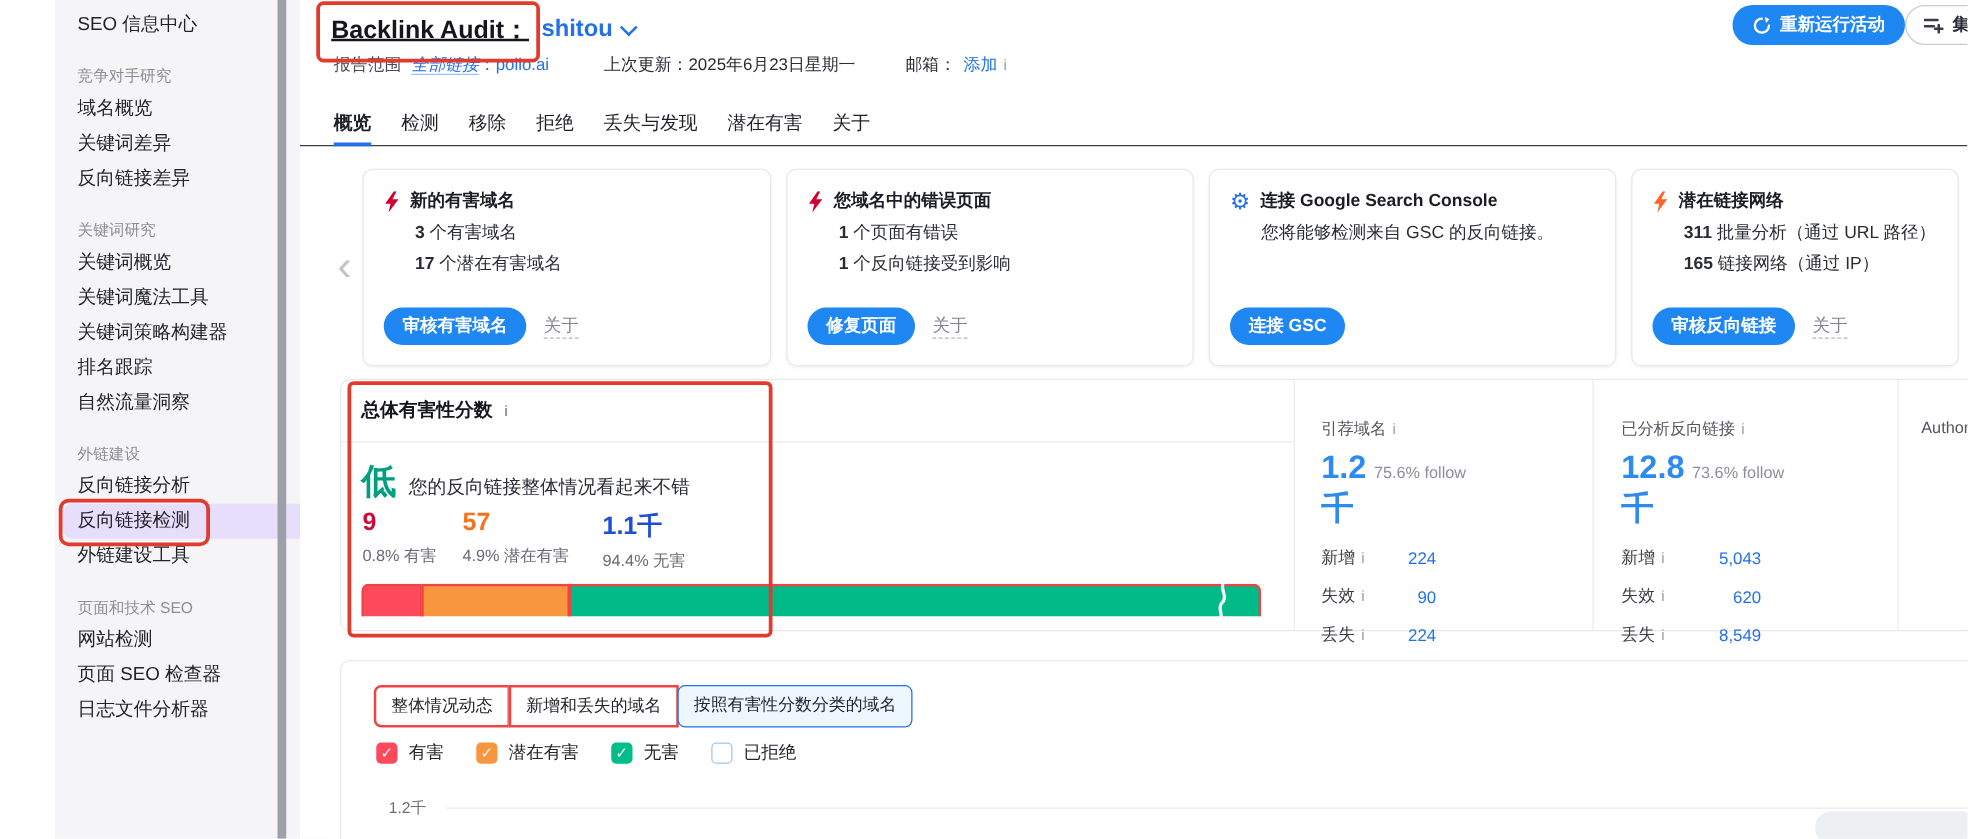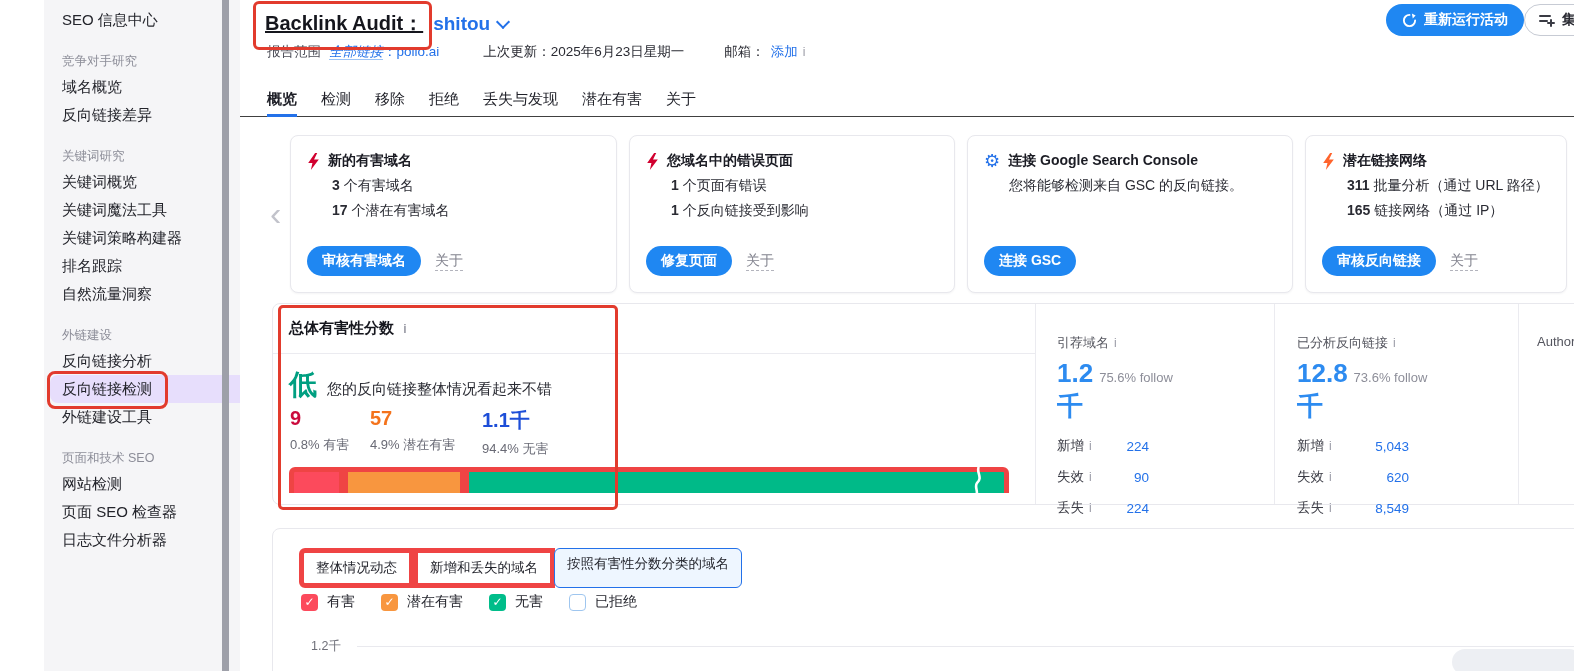--- a/index.html
+++ b/index.html
@@ -57,21 +57,21 @@
   .col-title{font-size:13px;color:#54555e;white-space:nowrap;}
   .col-big{display:flex;align-items:baseline;margin-top:6px;}
   .col-big .n{font-size:26px;font-weight:bold;color:#2d8bf0;}
   .col-big .f{font-size:13px;color:#8d8e99;margin-left:6px;white-space:nowrap;}
   .col-row{display:flex;align-items:center;font-size:13.5px;color:#3c3d46;margin-top:13px;}
   .col-row .val{margin-left:auto;color:#2371e9;cursor:pointer;}
   .tox-annotation{position:absolute;left:38px;top:305px;width:334px;height:199px;border:3px solid #e23b2d;border-radius:5px;pointer-events:none;z-index:6;}
   
   .bottom-card{position:absolute;left:32px;top:528px;width:1320px;height:200px;background:#fff;border:1px solid #e8e8ed;border-radius:8px;box-sizing:border-box;}
   .seg-group{position:absolute;left:26px;top:19px;display:flex;}
-  .seg{border:5px solid #ef4444;background:#fff;font-size:13.5px;color:#23242c;padding:6px 12px;margin-left:-1px;cursor:pointer;white-space:nowrap;position:relative;}
+  .seg{border:2px solid #ef4444;background:#fff;font-size:13.5px;color:#23242c;padding:6px 12px;margin-left:-1px;cursor:pointer;white-space:nowrap;position:relative;}
   .seg:first-child{border-radius:6px 0 0 6px;margin-left:0;}
   .seg:last-child{border-radius:0 6px 6px 0;}
   .seg.selected{border:1px solid #2371e9;background:#eef6ff;border-radius:6px;z-index:2;}
   .legend-row{position:absolute;left:28px;top:64px;display:flex;align-items:center;gap:26px;}
   .legend-item{display:flex;align-items:center;gap:9px;font-size:14px;color:#24252d;cursor:pointer;}
   .cbox{width:17px;height:17px;border-radius:4px;display:flex;align-items:center;justify-content:center;color:#fff;font-size:12px;line-height:17px;box-sizing:border-box;}
   .cbox.unchecked{background:#fff;border:1px solid #9fc6ef;}
   .axis-label{position:absolute;left:38px;top:109px;font-size:12.5px;color:#6e6f78;}
   .gridline{position:absolute;left:84px;top:117px;right:0;height:1px;background:#e9e9ee;}
   .corner-widget{position:absolute;left:1452px;top:649px;width:130px;height:26px;background:#edeff3;border-radius:14px;}
@@ -79,20 +79,21 @@
 </style>
 </head>
 <body>
 
 <div id="app">
 
   <nav class="sidebar">
     <div class="side-item">SEO 信息中心</div>
     <div class="side-header">竞争对手研究</div>
     <div class="side-item">域名概览</div>
+    <div class="side-item">关键词差异</div>
     <div class="side-item">反向链接差异</div>
     <div class="side-header">关键词研究</div>
     <div class="side-item">关键词概览</div>
     <div class="side-item">关键词魔法工具</div>
     <div class="side-item">关键词策略构建器</div>
     <div class="side-item">排名跟踪</div>
     <div class="side-item">自然流量洞察</div>
     <div class="side-header">外链建设</div>
     <div class="side-item">反向链接分析</div>
     <div class="side-item selected annotated">反向链接检测</div>

